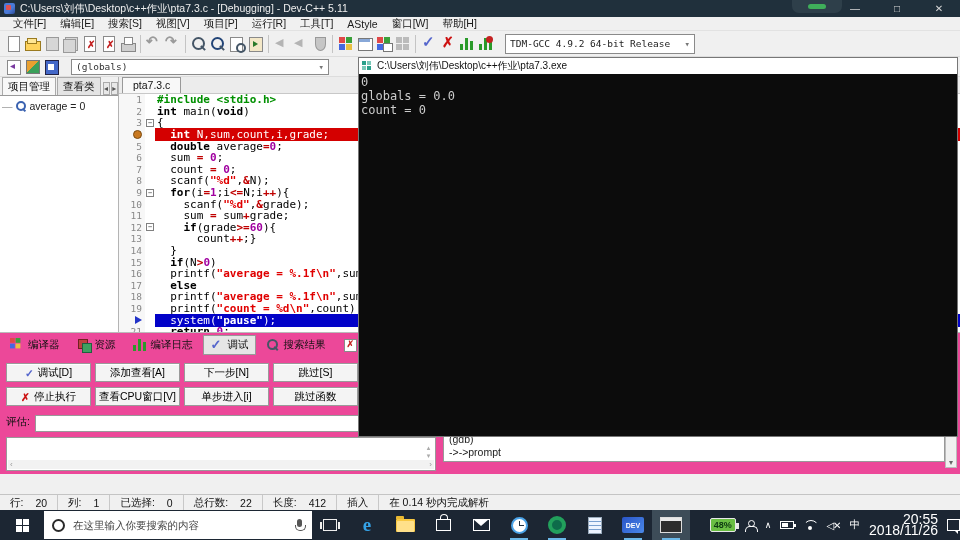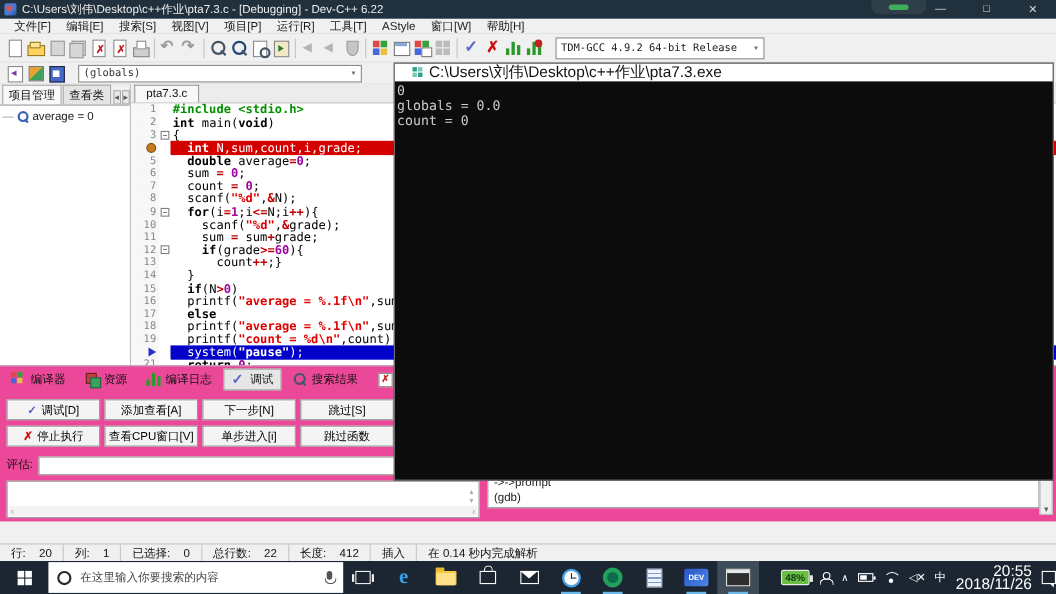--- a/index.html
+++ b/index.html
@@ -93,21 +93,21 @@
 .tok-str{color:#e00000;font-weight:bold}
 .tok-pl{color:#000;font-weight:normal}
 .line.hl-bp .code{background:var(--breakpoint-line)}
 .line.hl-cur .code{background:var(--current-line)}
 .line.hl-bp .code span,.line.hl-cur .code span{color:#fff}
 .bp-dot{width:9px;height:9px;border-radius:50%;background:#c87820;border:1px solid #7a4a10;display:inline-block}
 .cur-arrow{width:0;height:0;border-left:7px solid #2233c8;border-top:4px solid transparent;border-bottom:4px solid transparent;display:inline-block}
 
 
 #consolewin{position:absolute;left:358px;top:57px;width:600px;height:380px;z-index:50;border:1px solid #777;background:#0c0c0c}
-.con-title{height:16px;background:#fff;display:flex;align-items:center;font-size:14px;color:#111;padding-left:16px}
+.con-title{height:16px;background:#fff;display:flex;align-items:center;font-size:10px;color:#111;padding-left:3px}
 .con-ico{width:10px;height:10px;margin-right:5px;background:linear-gradient(#2aa08a,#2aa08a) 0 0/4px 4px no-repeat,linear-gradient(#7ac8b8,#7ac8b8) 5px 0/4px 4px no-repeat,linear-gradient(#7ac8b8,#7ac8b8) 0 5px/4px 4px no-repeat,linear-gradient(#2aa08a,#2aa08a) 5px 5px/4px 4px no-repeat;flex:none}
 .con-body{padding:1px 2px;font-family:"DejaVu Sans Mono",monospace;font-size:12px;color:#cccccc;line-height:14px}
 
 
 #debugpanel{position:absolute;left:0;top:332px;width:960px;height:142px;background:#ec4899;border-top:1px solid #bbb}
 .dtabs{height:23px;display:flex;align-items:center;gap:3px;padding:2px 3px}
 .dtab{display:flex;align-items:center;gap:4px;padding:2px 6px;font-size:10.5px;border:1px solid transparent}
 .dtab.active{border:1px solid #999;background:#e6e6e6}
 .dti{width:14px;height:14px;position:relative;flex:none}
 .dti::before,.dti::after{position:absolute;content:""}
@@ -192,21 +192,21 @@
 .tray-ime{font-size:10.5px;color:#fff}
 .tray-clock{text-align:right;font-size:14px;line-height:11px;color:#fff}
 .tray-action{width:13px;height:12px;border:1.5px solid #fff;position:relative}
 .tray-action::after{content:"";position:absolute;right:1px;bottom:-4px;border-left:4px solid transparent;border-top:4px solid #fff}
 </style>
 </head>
 <body>
 
 <div id="titlebar">
   <span class="win-ico"></span>
-  <span>C:\Users\刘伟\Desktop\c++作业\pta7.3.c - [Debugging] - Dev-C++ 6.22</span>
+  <span>C:\Users\刘伟\Desktop\c++作业\pta7.3.c - [Debugging] - Dev-C++ 5.11</span>
   <div class="notif-bubble">
       <i></i>
     </div>
   <div class="win-ctrls">
     <div class="win-btn">—</div>
     <div class="win-btn">□</div>
     <div class="win-btn">✕</div>
   </div>
 </div>
 
@@ -380,22 +380,22 @@
   </div>
   <div class="eval-box">
     <div class="eval-spin">▴<br>▾</div>
     <div class="eval-hscroll">
         <span>‹</span>
         <span>›</span>
       </div>
   </div>
   <div class="gdb-panel">
       <div>-&gt;-&gt;pre-prompt</div>
+      <div>(gdb)</div>
       <div>-&gt;-&gt;prompt</div>
-      <div>(gdb)</div>
     </div>
   <div class="gdb-scroll">
     <div class="gdb-thumb"></div>
     <div class="gdb-down">▾</div>
   </div>
 </div>
 
 <div id="consolewin">
   <div class="con-title">
     <span class="con-ico"></span>

